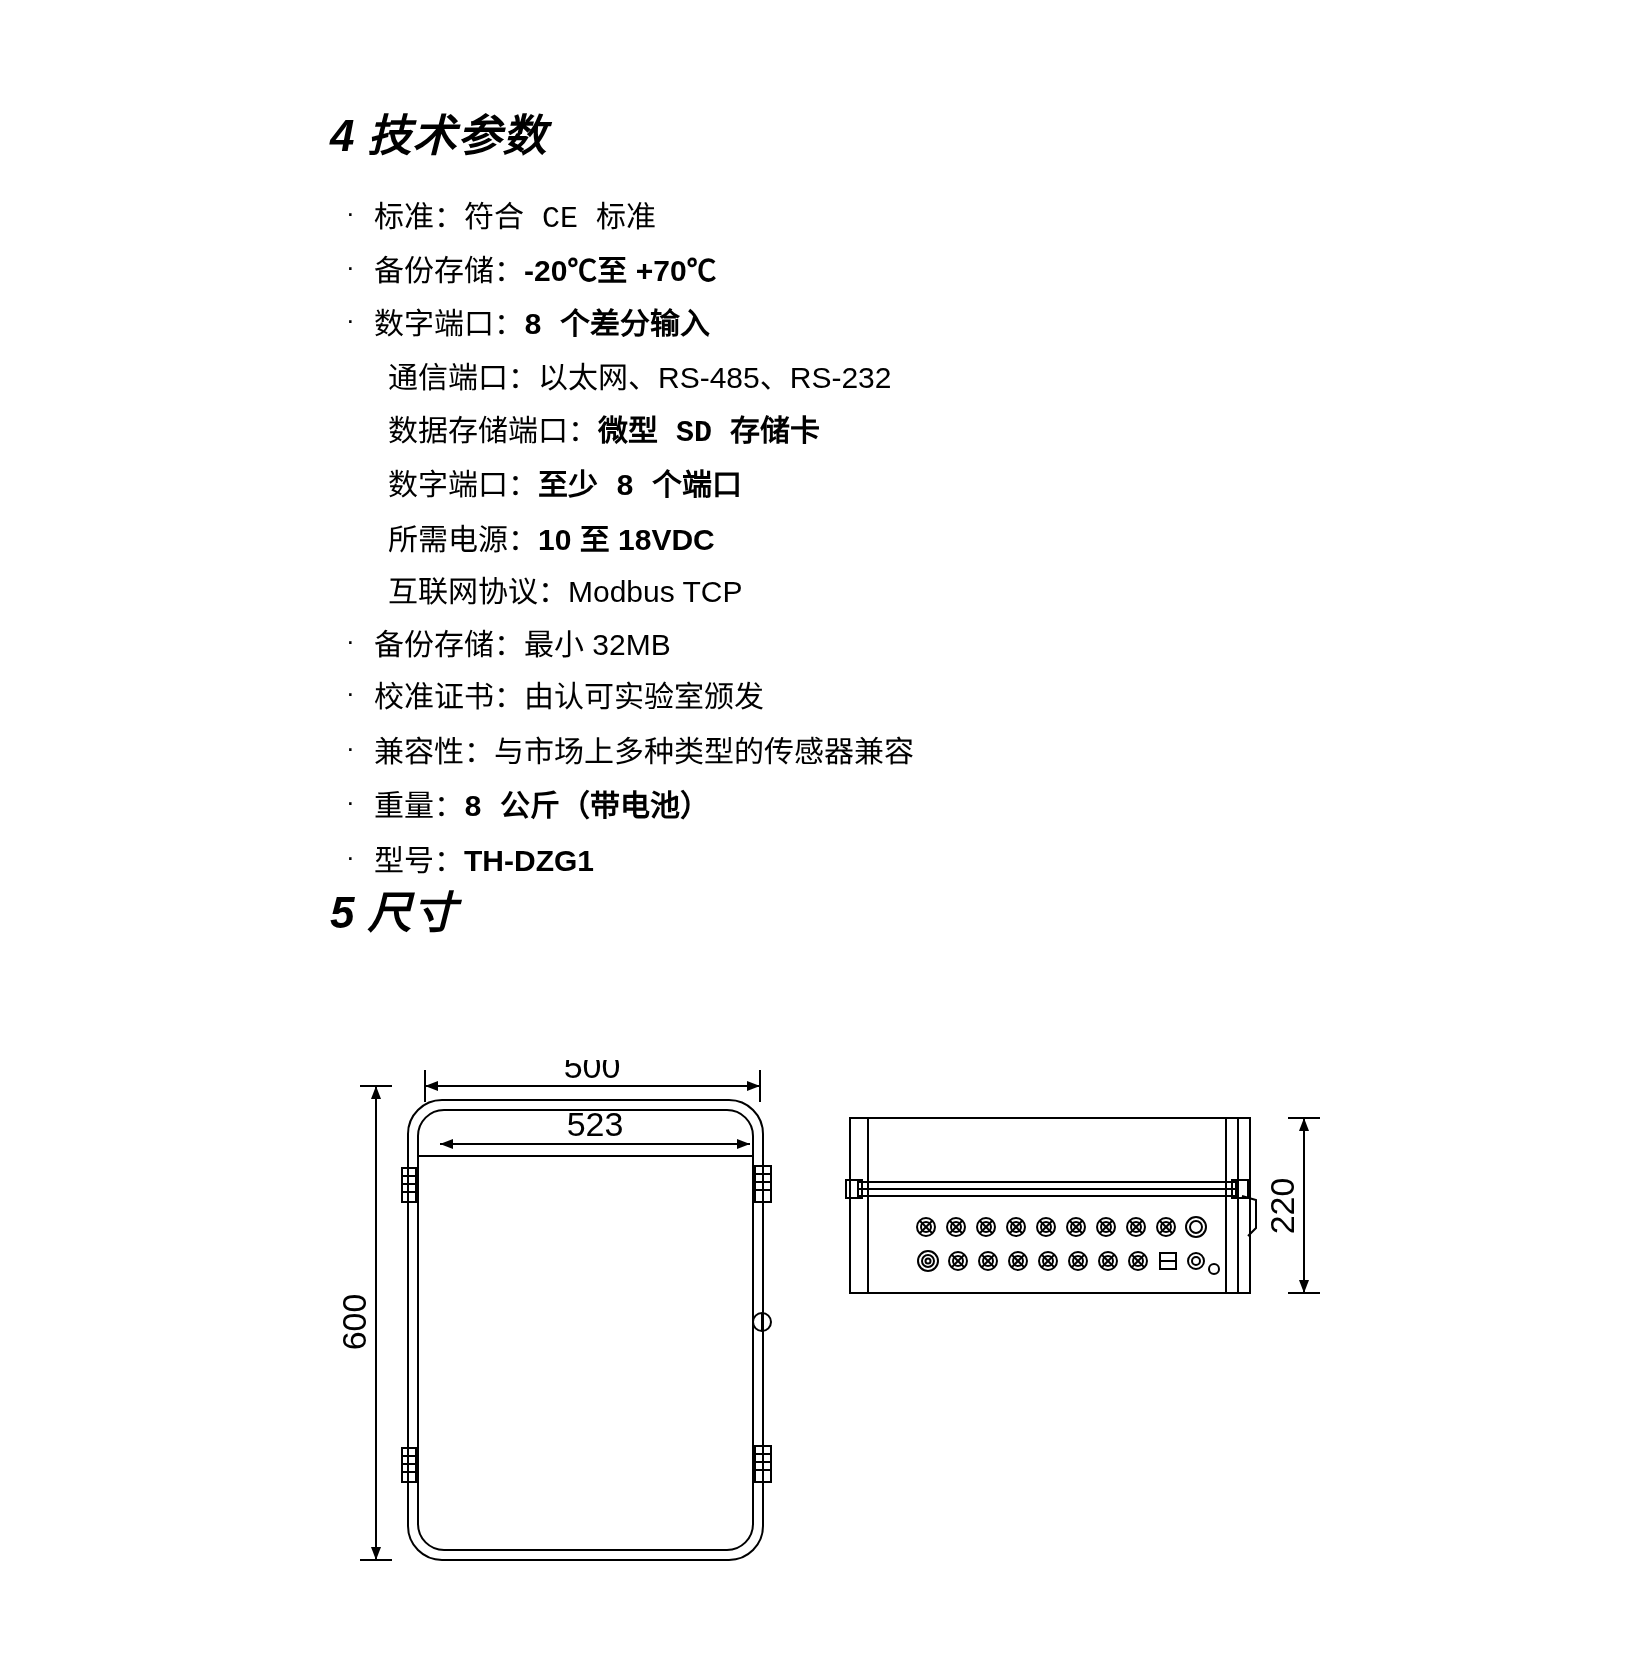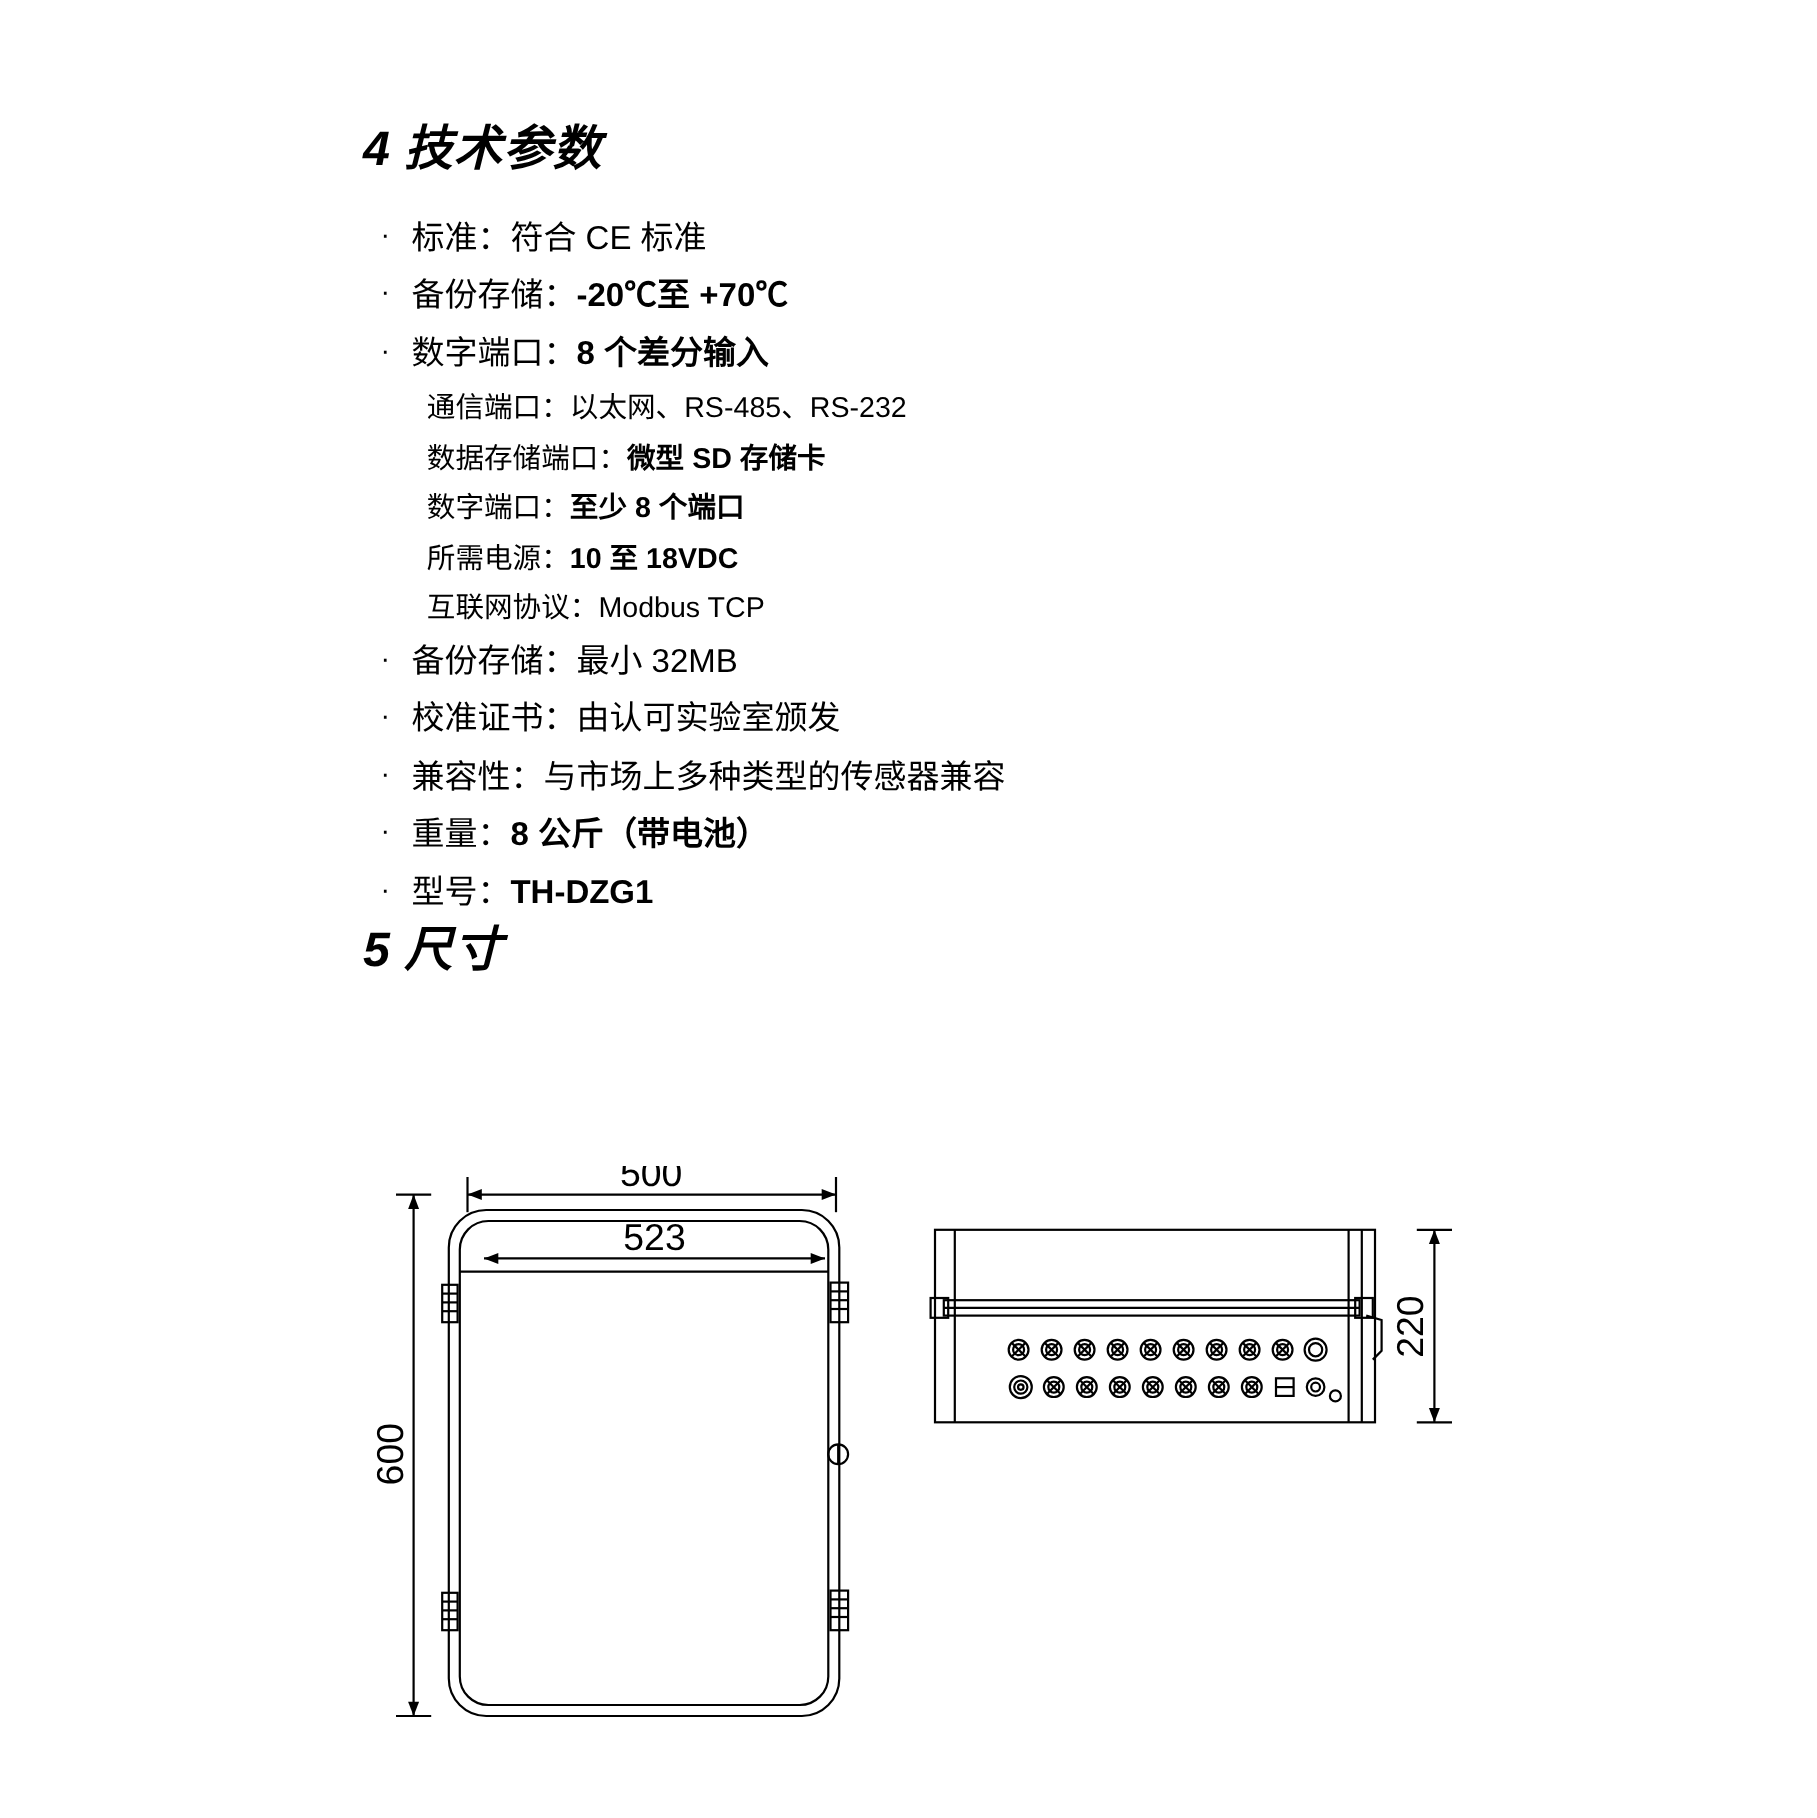--- a/index.html
+++ b/index.html
@@ -58,35 +58,35 @@
     left: 0;
     top: 0;
     font-size: 26px;
     font-family: "Liberation Sans", sans-serif;
   }
   .lbl {
     font-family: "Liberation Serif", serif;
     margin-top: 32px;
   }
   .val {
-    font-family: Liberation Sans, sans-serif;
+    font-family: Liberation Mono, monospace;
   }
   .val.bold {
     font-weight: bold;
   }
   .val.sans {
     font-family: "Liberation Sans", sans-serif;
   }
   ul.sub-list {
     list-style: none;
     margin: 0;
     padding: 0 0 0 58px;
   }
   ul.sub-list > li {
-    font-size: 26px;
+    font-size: 30px;
     line-height: 1.75;
     font-family: "Liberation Serif", serif;
     white-space: nowrap;
   }
   .sec5 {
     margin-top: 54px;
   }
   .drawing-wrap {
     position: absolute;
     left: 330px;

